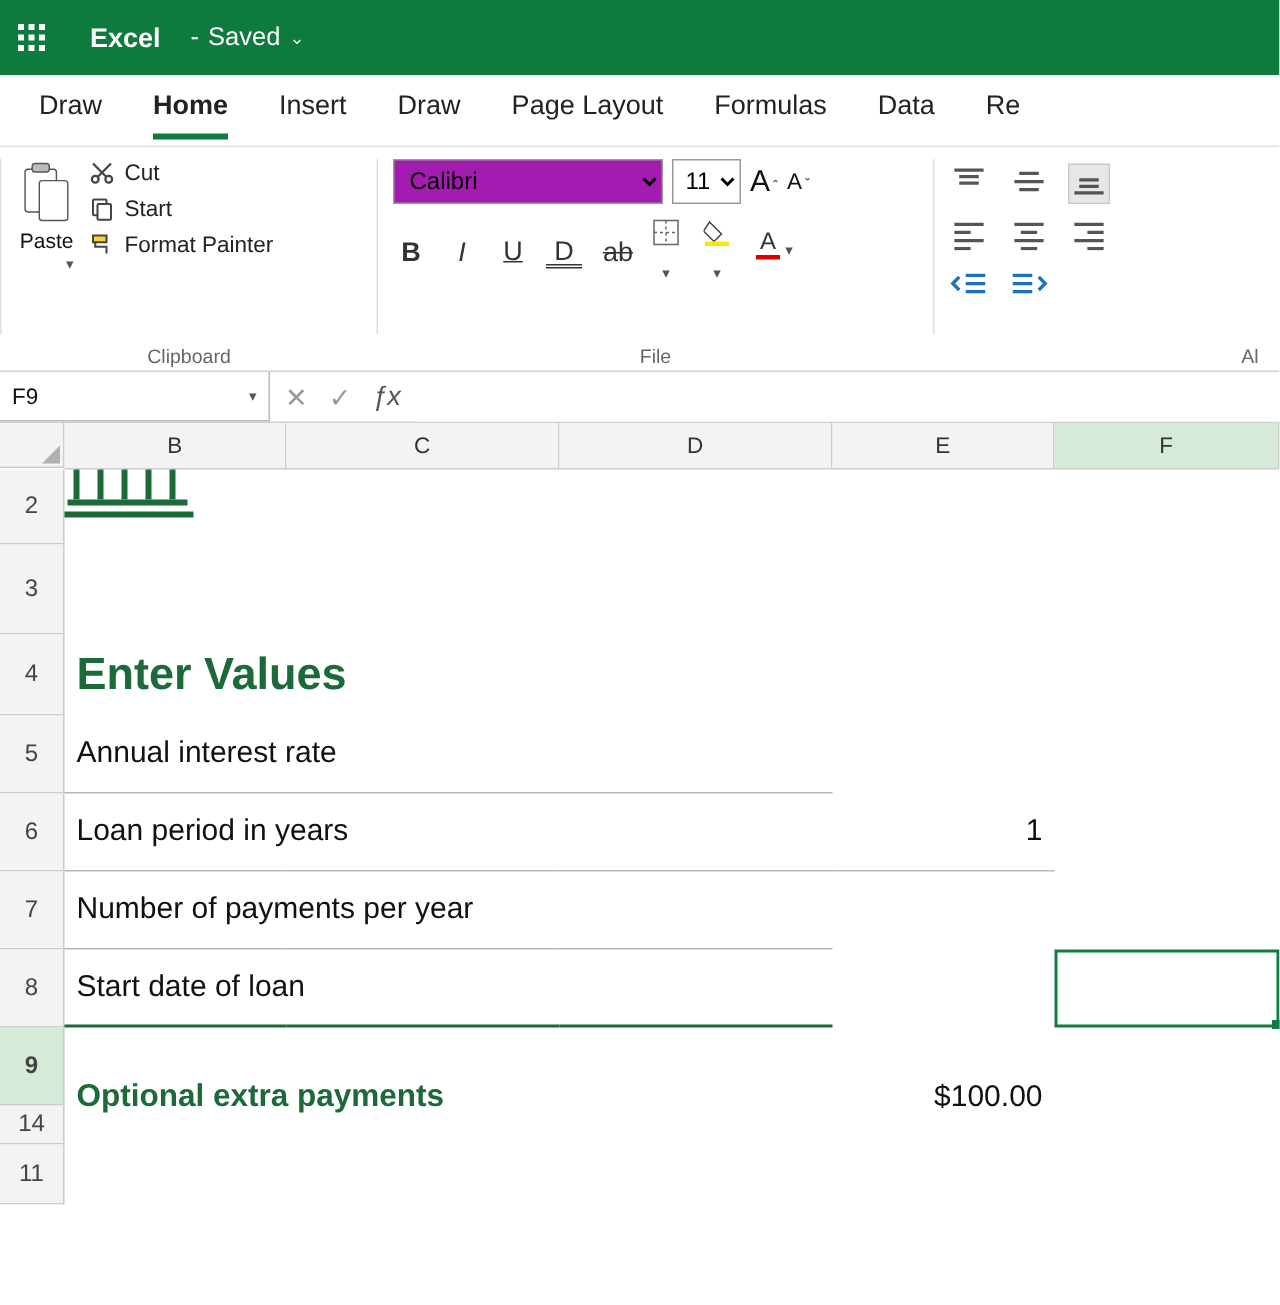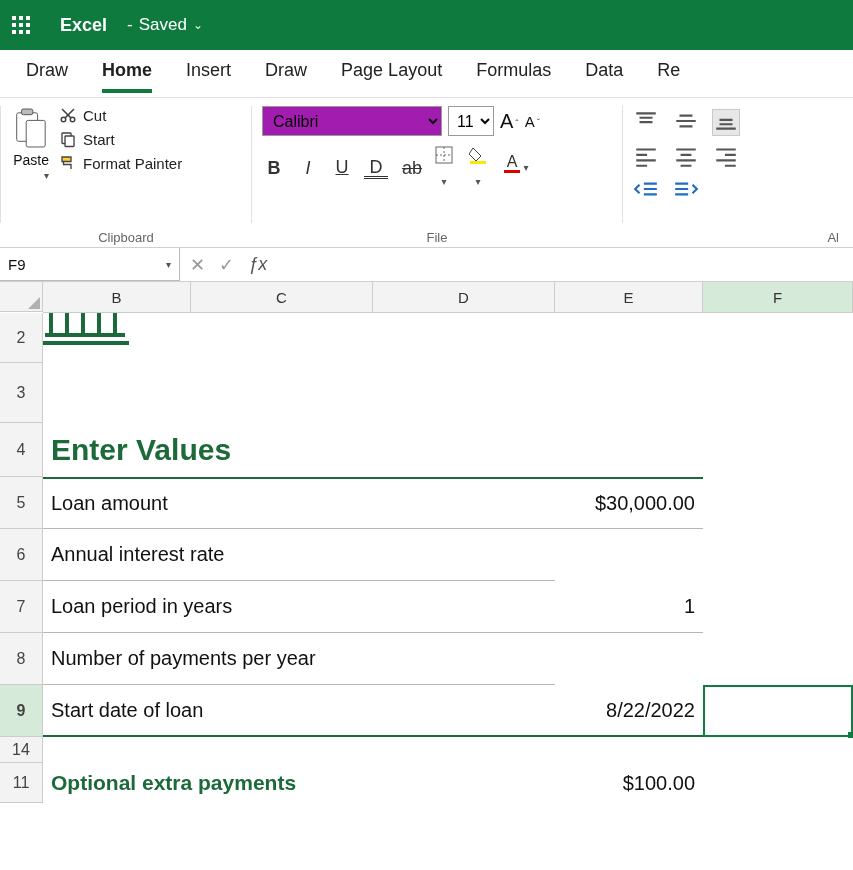--- a/index.html
+++ b/index.html
@@ -320,27 +320,20 @@
       </div>
 
     <div class="row r4">
       <div class="cell cB section-title" style="overflow:visible">Enter Values</div>
       <div class="cell cC"></div>
         <div class="cell cD"></div>
         <div class="cell cE"></div>
         <div class="cell cF"></div>
     </div>
 
-    <div class="row r5">
-      <div class="cell cB val-label hline-top hline-bot" style="overflow:visible">Loan amount</div>
-      <div class="cell cC hline-top hline-bot"></div>
-      <div class="cell cD hline-top hline-bot"></div>
-      <div class="cell cE val-value hline-top hline-bot">$30,000.00</div>
-      <div class="cell cF"></div>
-    </div>
 
     <div class="row r6">
       <div class="cell cB val-label hline-bot" style="overflow:visible">Annual interest rate</div>
       <div class="cell cC hline-bot"></div>
         <div class="cell cD hline-bot"></div>
       <div class="cell cF"></div>
     </div>
 
     <div class="row r7">
       <div class="cell cB val-label hline-bot" style="overflow:visible">Loan period in years</div>
@@ -354,21 +347,20 @@
       <div class="cell cB val-label hline-bot" style="overflow:visible">Number of payments per year</div>
       <div class="cell cC hline-bot"></div>
         <div class="cell cD hline-bot"></div>
       <div class="cell cF"></div>
     </div>
 
     <div class="row r9" style="position:relative">
       <div class="cell cB val-label hline-bot-strong" style="overflow:visible">Start date of loan</div>
       <div class="cell cC hline-bot-strong"></div>
         <div class="cell cD hline-bot-strong"></div>
-      <div class="cell cE val-value hline-bot-strong">8/22/2022</div>
       <div class="cell cF"></div>
       <div class="sel-outline"></div>
     </div>
 
     <div class="row r10">
         <div class="cell cB"></div>
         <div class="cell cC"></div>
         <div class="cell cD"></div>
         <div class="cell cE"></div>
         <div class="cell cF"></div>

